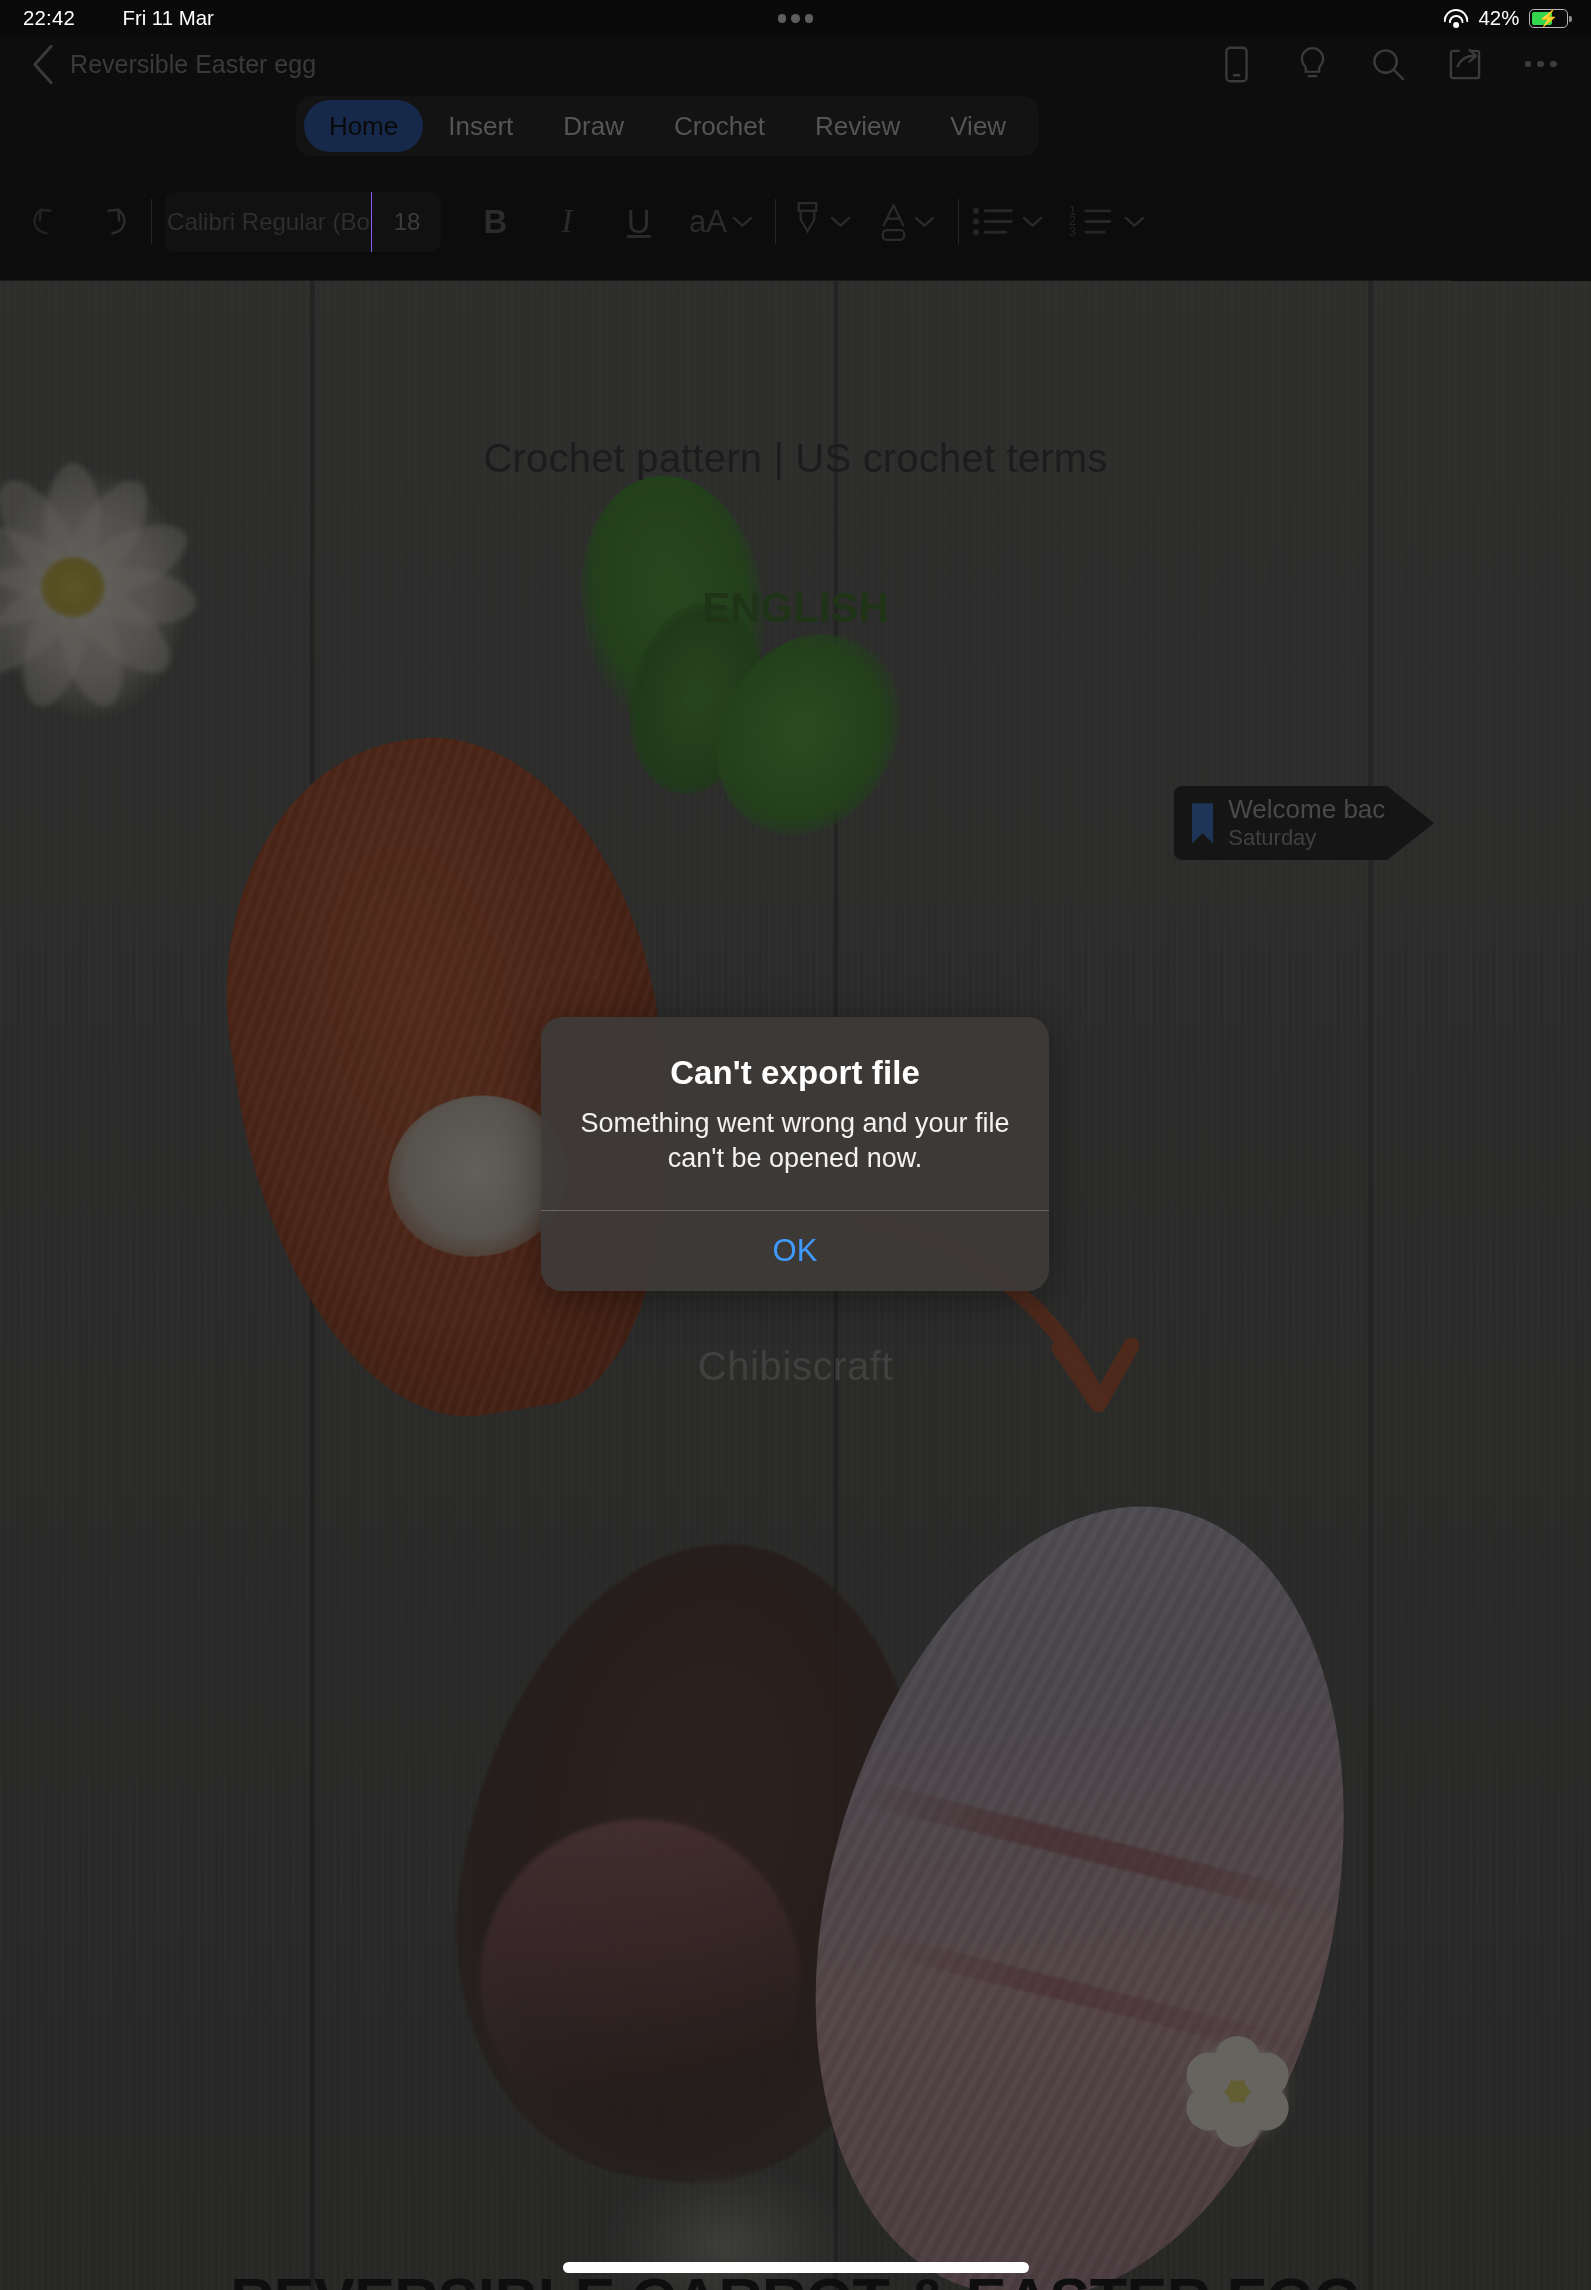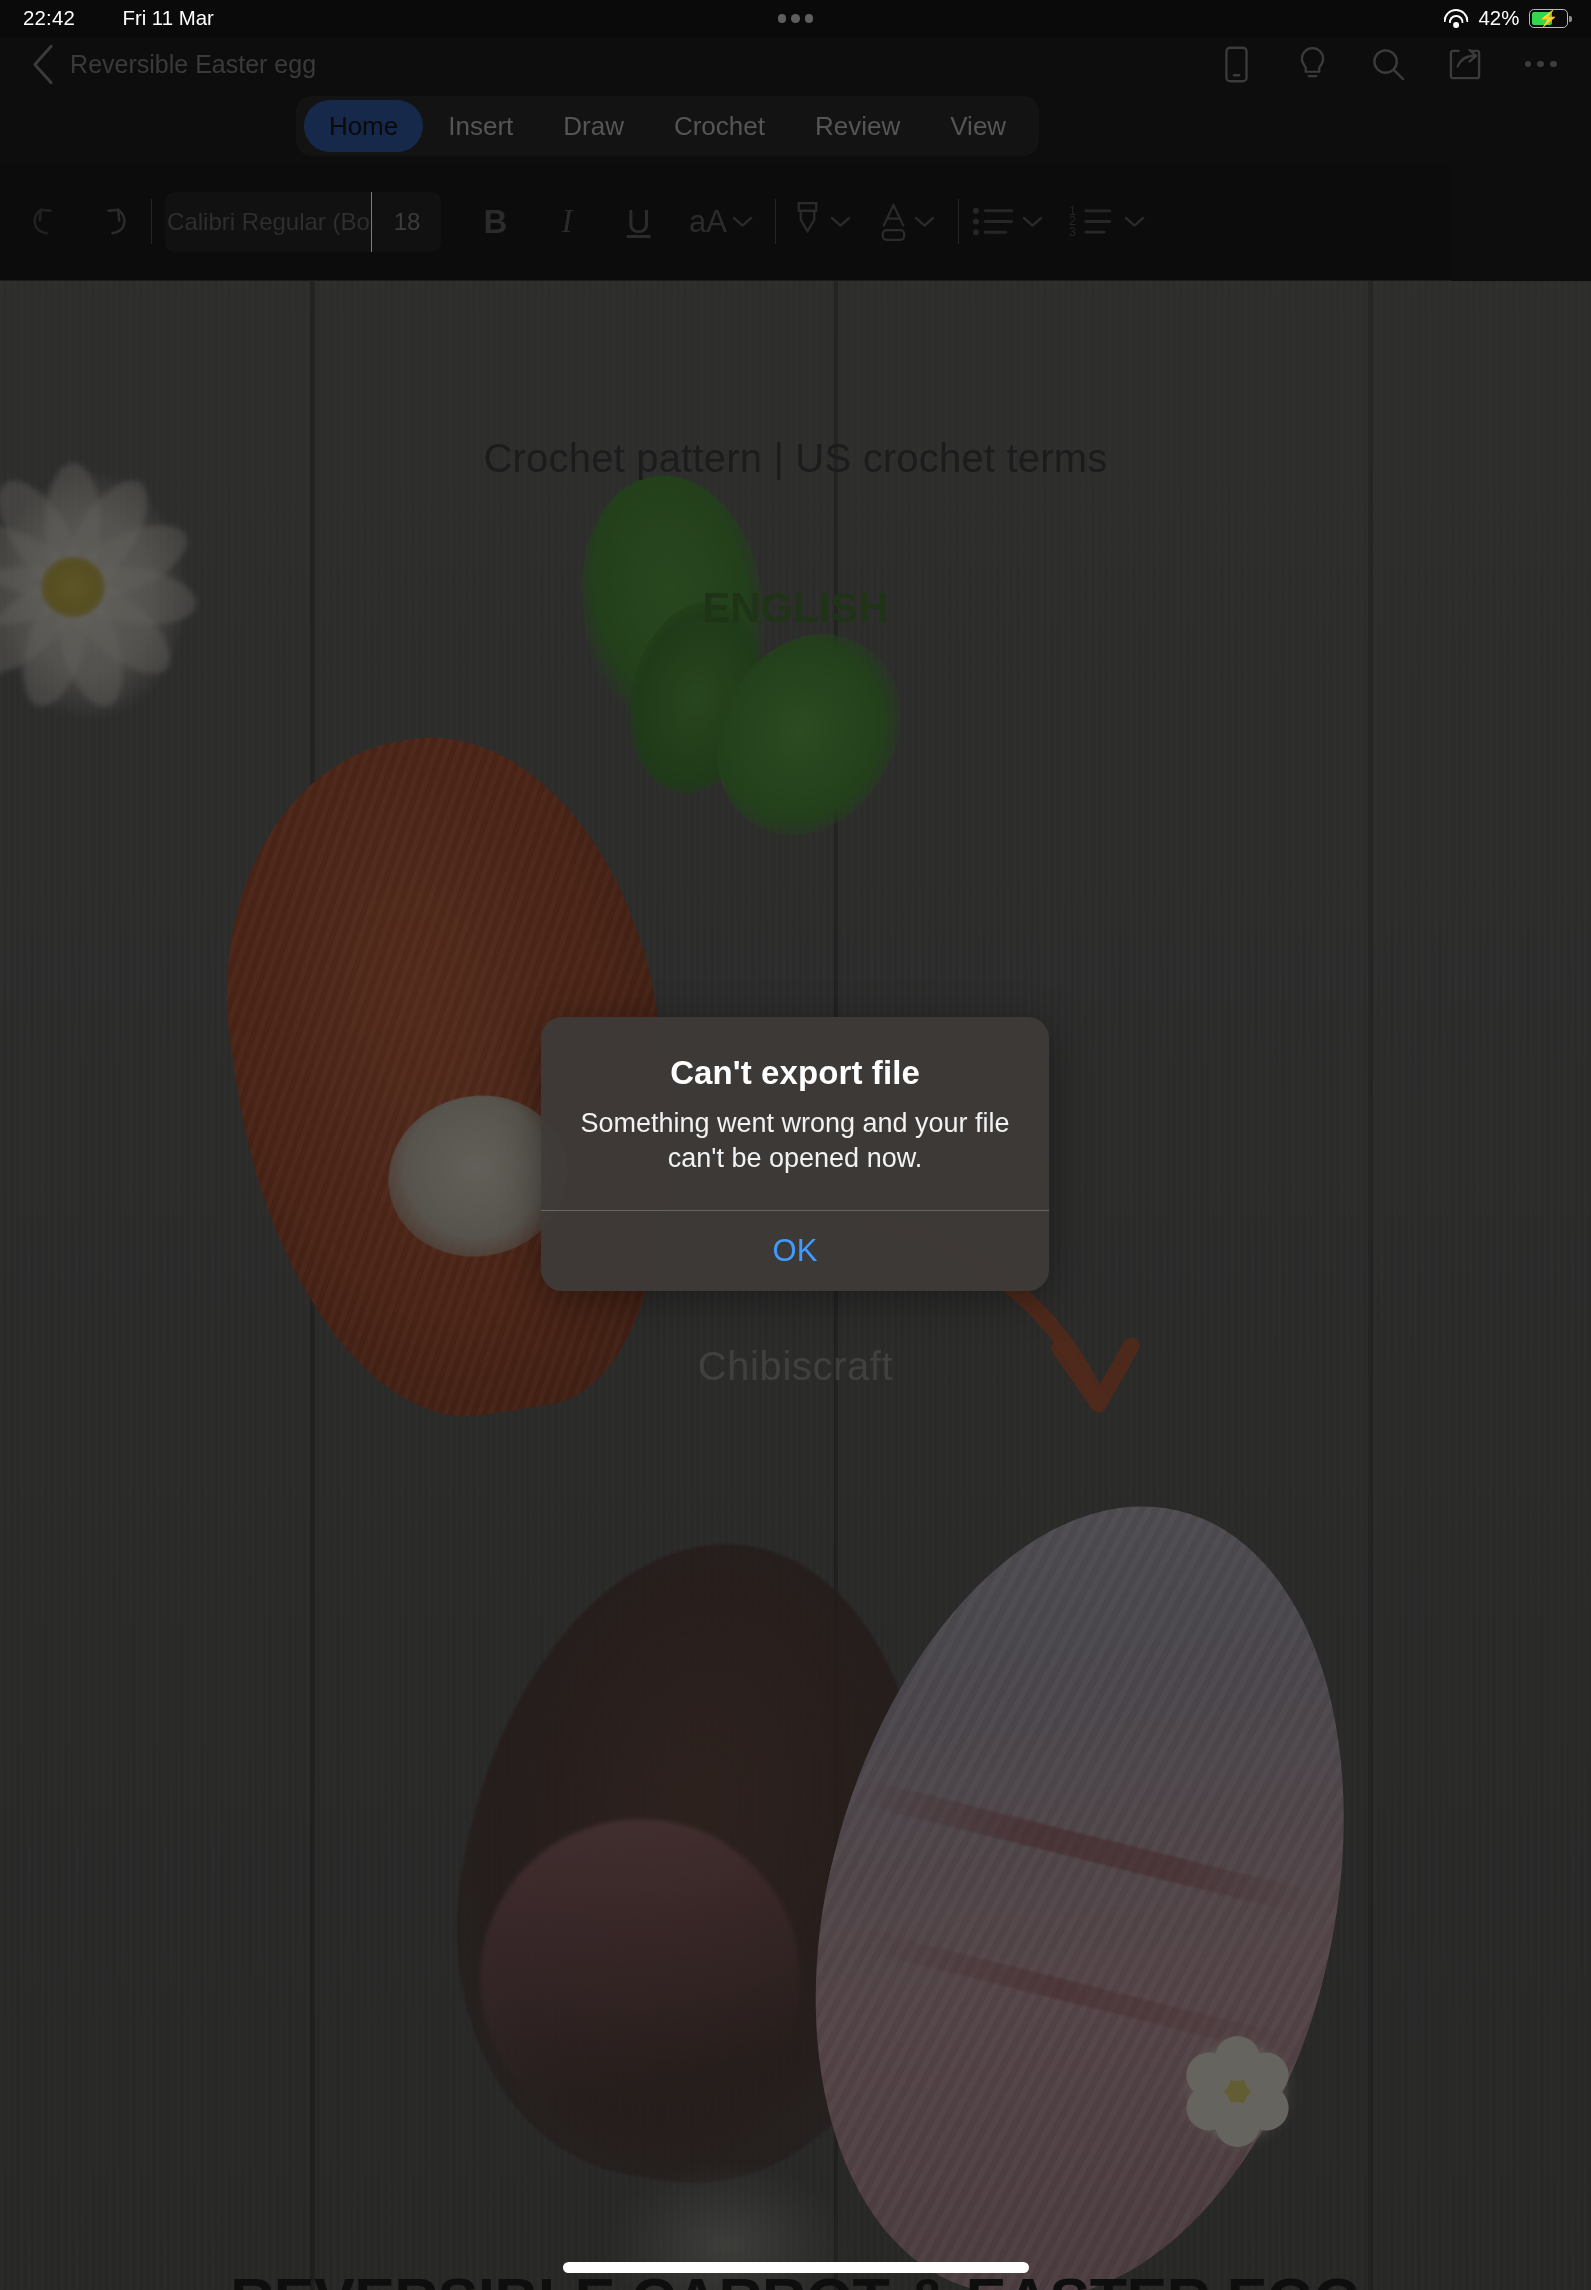--- a/index.html
+++ b/index.html
@@ -558,20 +558,29 @@
       <div class="obj" id="daisy-bl"></div>
     </div>
 
     <div id="doc-dim"></div>
 
     <div class="doc-text" id="line-crochet">Crochet pattern | US crochet terms</div>
     <div class="doc-text" id="line-english">ENGLISH</div>
     <div class="doc-text" id="watermark">Chibiscraft</div>
     <div class="doc-text" id="title-main">REVERSIBLE CARROT &amp; EASTER EGG</div>
 
+    <div id="bookmark-chip">
+      <svg id="bm-icon" viewBox="0 0 22 42">
+        <path d="M0 0h22v42l-11-11L0 42z" fill="#1e3558"></path>
+      </svg>
+      <div id="bm-texts">
+        <div id="bm-title">Welcome back!</div>
+        <div id="bm-sub">Saturday</div>
+      </div>
+    </div>
 
   </div>
 
   <div id="alert-backdrop"></div>
   <div id="alert">
     <div id="alert-body">
       <div id="alert-title">Can't export file</div>
       <div id="alert-message">Something went wrong and your file can't be opened now.</div>
     </div>
     <div id="alert-divider"></div>

